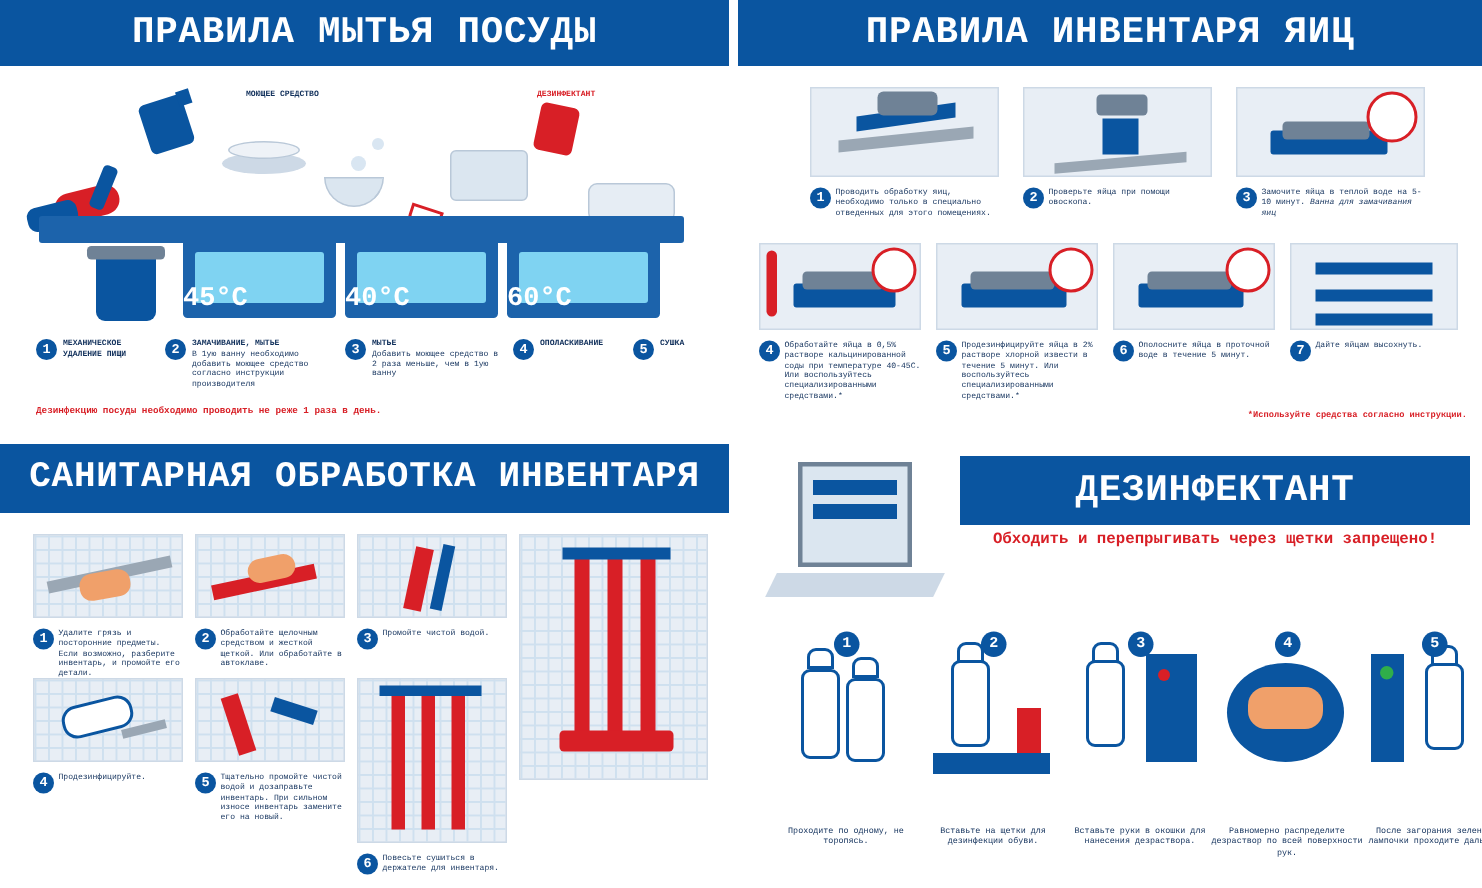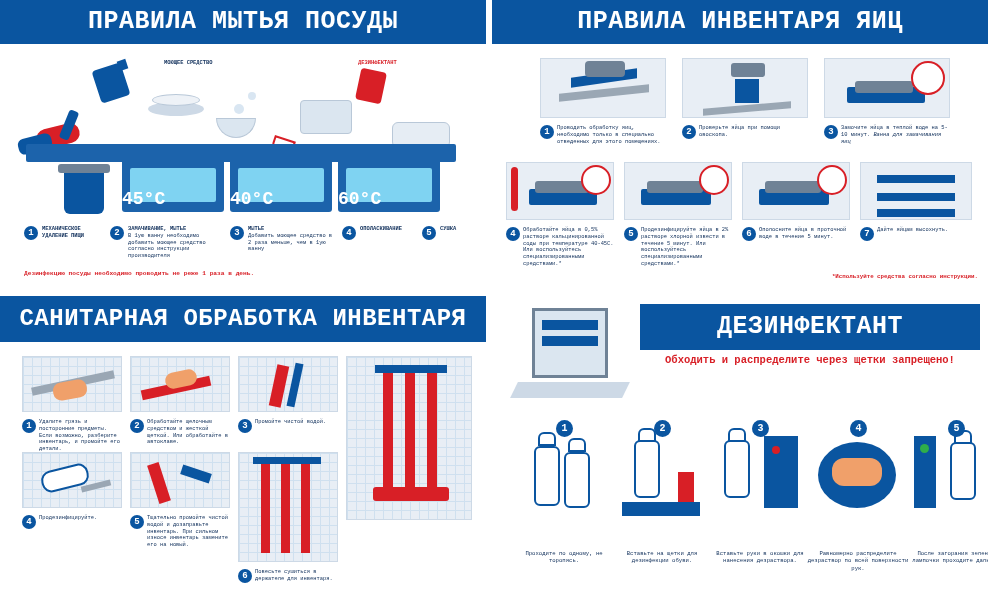--- a/index.html
+++ b/index.html
@@ -297,21 +297,21 @@
   <div class="body" style="height:100%;">
 
     <div style="position:absolute;left:16px;top:6px;width:130px;height:120px;">
       <div class="sh cgray" style="left:24px;top:6px;width:76px;height:70px;border:3px solid #6f8296;box-sizing:border-box;background:#dbe6f0;"></div>
       <div class="sh cblue" style="left:34px;top:18px;width:56px;height:10px;"></div>
       <div class="sh cblue" style="left:34px;top:34px;width:56px;height:10px;"></div>
       <div class="sh cgray" style="left:6px;top:80px;width:112px;height:16px;transform:skewX(-26deg);background:#cdd9e6;"></div>
     </div>
 
     <div class="hdr hdrD" style="position:absolute;left:148px;top:8px;right:8px;">ДЕЗИНФЕКТАНТ</div>
-    <div class="warnD red" style="left:148px;top:58px;width:auto;right:8px;">Обходить и распределите через щетки запрещено!</div>
+    <div class="warnD red" style="left:148px;top:58px;width:auto;right:8px;">Обходить и перепрыгивать через щетки запрещено!</div>
 
     <div style="position:absolute;left:26px;top:136px;width:92px;height:120px;">
       <div class="sh cwhite" style="left:16px;top:14px;width:26px;height:60px;border:2px solid #0a55a0;box-sizing:border-box;border-radius:6px;"></div>
       <div class="sh cwhite" style="left:20px;top:0px;width:18px;height:14px;border:2px solid #0a55a0;box-sizing:border-box;border-radius:6px 6px 0 0;"></div>
       <div class="sh cwhite" style="left:46px;top:20px;width:26px;height:56px;border:2px solid #0a55a0;box-sizing:border-box;border-radius:6px;"></div>
       <div class="sh cwhite" style="left:50px;top:6px;width:18px;height:14px;border:2px solid #0a55a0;box-sizing:border-box;border-radius:6px 6px 0 0;"></div>
     </div>
     <div style="position:absolute;left:124px;top:136px;width:92px;height:120px;">
       <div class="sh cwhite" style="left:18px;top:8px;width:26px;height:58px;border:2px solid #0a55a0;box-sizing:border-box;border-radius:6px;"></div>
       <div class="sh cwhite" style="left:22px;top:-4px;width:18px;height:14px;border:2px solid #0a55a0;box-sizing:border-box;border-radius:6px 6px 0 0;"></div>

